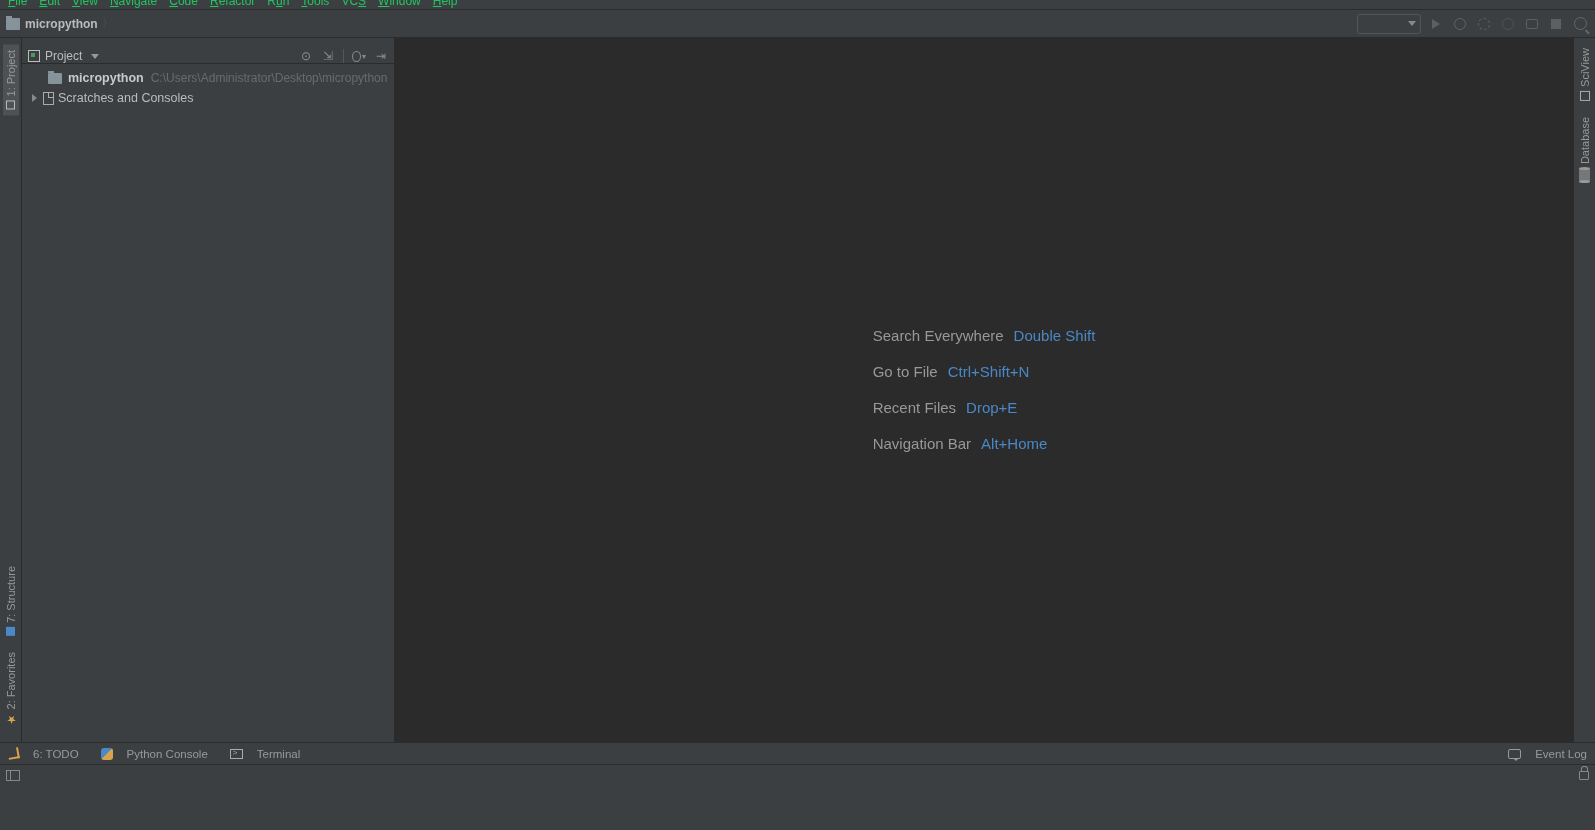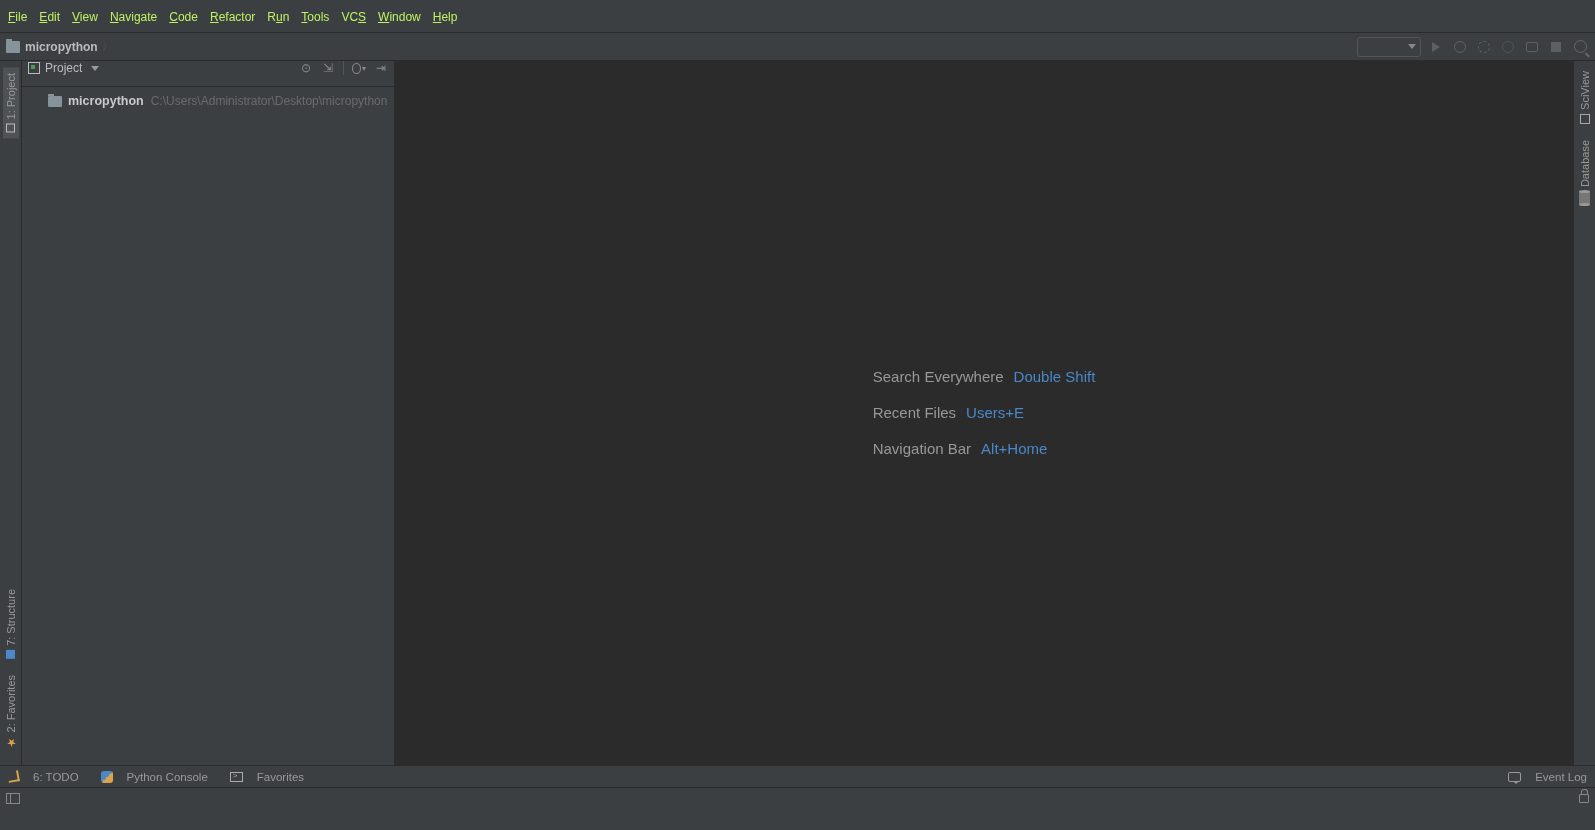--- a/index.html
+++ b/index.html
@@ -1,19 +1,19 @@
 <!DOCTYPE html>
 <html><head>
 <meta charset="utf-8">
 <style>
 * { margin: 0; padding: 0; box-sizing: border-box; font-family: "Segoe UI", Arial, sans-serif; }
 html, body { width: 1595px; height: 830px; overflow: hidden; background: #3c3f41; color: #bbbbbb; }
 
 
-.menu-bar { height: 10px; background: #3c3f41; display: flex; align-items: flex-start; padding: 16px 8px; font-size: 12px; color: #bef264; border-bottom: 1px solid #2b2b2b; }
+.menu-bar { height: 10px; background: #3c3f41; display: flex; align-items: flex-start; padding: 0 8px; font-size: 12px; color: #22c55e; border-bottom: 1px solid #2b2b2b; }
 .menu-bar .mi { margin-right: 12px; cursor: default; position: relative; top: -6px; }
 .menu-bar .mi .ul { text-decoration: underline; }
 
 
 .toolbar-row { height: 28px; background: #3c3f41; display: flex; align-items: center; justify-content: space-between; padding: 0 6px; border-bottom: 1px solid #2b2b2b; }
 .breadcrumb { display: flex; align-items: center; font-size: 12px; color: #bbbbbb; }
 .breadcrumb .folder-icon { width: 14px; height: 12px; background: #87939a; margin-right: 5px; border-radius: 1px; position: relative; }
 .breadcrumb .folder-icon::before { content: ""; position: absolute; top: -2px; left: 0; width: 6px; height: 2px; background: #87939a; }
 .breadcrumb .sep { color: #5a5a5a; margin: 0 4px; }
 .breadcrumb .name { font-weight: bold; }
@@ -34,21 +34,21 @@
 .left-gutter { width: 22px; background: #3c3f41; border-right: 1px solid #2b2b2b; display: flex; flex-direction: column; justify-content: space-between; align-items: center; padding: 6px 0; }
 .gutter-tab { writing-mode: vertical-rl; transform: rotate(180deg); font-size: 11px; color: #999; padding: 6px 2px; cursor: default; display: flex; align-items: center; gap: 4px; }
 .gutter-tab .sq { width: 9px; height: 9px; display: inline-block; }
 .gutter-top .gutter-tab.active { background: #4e5254; }
 .star { color: #d9a24c; font-size: 11px; }
 .gutter-bottom { display: flex; flex-direction: column; gap: 0; align-items: center; }
 .gutter-bottom .gutter-tab { margin-bottom: 4px; }
 
 
 .project-panel { width: 373px; background: #3c3f41; border-right: 1px solid #2b2b2b; display: flex; flex-direction: column; }
-.panel-header { height: 26px; background: #3c3f41; border-bottom: 1px solid #2b2b2b; display: flex; align-items: flex-start; justify-content: space-between; padding: 0 6px; font-size: 12px; gap: 27px; }
+.panel-header { height: 26px; background: #3c3f41; border-bottom: 1px solid #2b2b2b; display: flex; align-items: flex-end; justify-content: space-between; padding: 0 6px; font-size: 12px; gap: 27px; }
 .panel-title { display: flex; align-items: center; gap: 5px; }
 .panel-title .picon { width: 12px; height: 12px; border: 1px solid #bbb; position: relative; }
 .panel-title .picon::before { content: ""; position: absolute; top: 2px; left: 2px; width: 4px; height: 4px; background: #499c54; }
 .panel-title .dd { width: 0; height: 0; border-left: 4px solid transparent; border-right: 4px solid transparent; border-top: 5px solid #999; margin-left: 4px; }
 .panel-actions { display: flex; gap: 8px; }
 .pa { width: 14px; height: 14px; opacity: 0.7; display: flex; align-items: center; justify-content: center; color: #aaa; font-size: 12px; }
 .sep-v { width: 1px; height: 14px; background: #555; }
 .gear { width: 11px; height: 11px; border: 1.5px solid #aaa; border-radius: 50%; position: relative; }
 .tree { padding: 4px 0; font-size: 12.5px; }
 .tree-row { display: flex; align-items: center; height: 20px; padding-left: 10px; gap: 4px; }
@@ -188,32 +188,41 @@
           </span>
         <span class="pa">⇥</span>
       </div>
     </div>
     <div class="tree">
       <div class="tree-row sub">
         <span class="folder-icon2"></span>
         <span class="bold">micropython</span>
         <span class="path">C:\Users\Administrator\Desktop\micropython</span>
       </div>
+      <div class="tree-row">
+        <span class="arrow"></span>
+        <span class="scratch-icon"></span>
+        <span>Scratches and Consoles</span>
+      </div>
     </div>
   </div>
 
   <div class="editor-area">
     <div class="hints">
       <div class="row">
           <span class="label">Search Everywhere</span>
           <span class="shortcut">Double Shift</span>
         </div>
       <div class="row">
+          <span class="label">Go to File</span>
+          <span class="shortcut">Ctrl+Shift+N</span>
+        </div>
+      <div class="row">
           <span class="label">Recent Files</span>
-          <span class="shortcut">Users+E</span>
+          <span class="shortcut">Drop+E</span>
         </div>
       <div class="row">
           <span class="label">Navigation Bar</span>
           <span class="shortcut">Alt+Home</span>
         </div>
     </div>
   </div>
 
   <div class="right-gutter">
     <div class="gutter-tab">
@@ -233,21 +242,21 @@
     <div class="bt">
       <span class="git-ic"></span>
       <span>6: TODO</span>
     </div>
     <div class="bt">
       <span class="py-ic"></span>
       <span>Python Console</span>
     </div>
     <div class="bt">
       <span class="term-ic"></span>
-      <span>Favorites</span>
+      <span>Terminal</span>
     </div>
   </div>
   <div class="bottom-right">
     <div class="bt">
       <span class="ev-ic"></span>
       <span>Event Log</span>
     </div>
   </div>
 </div>
 

